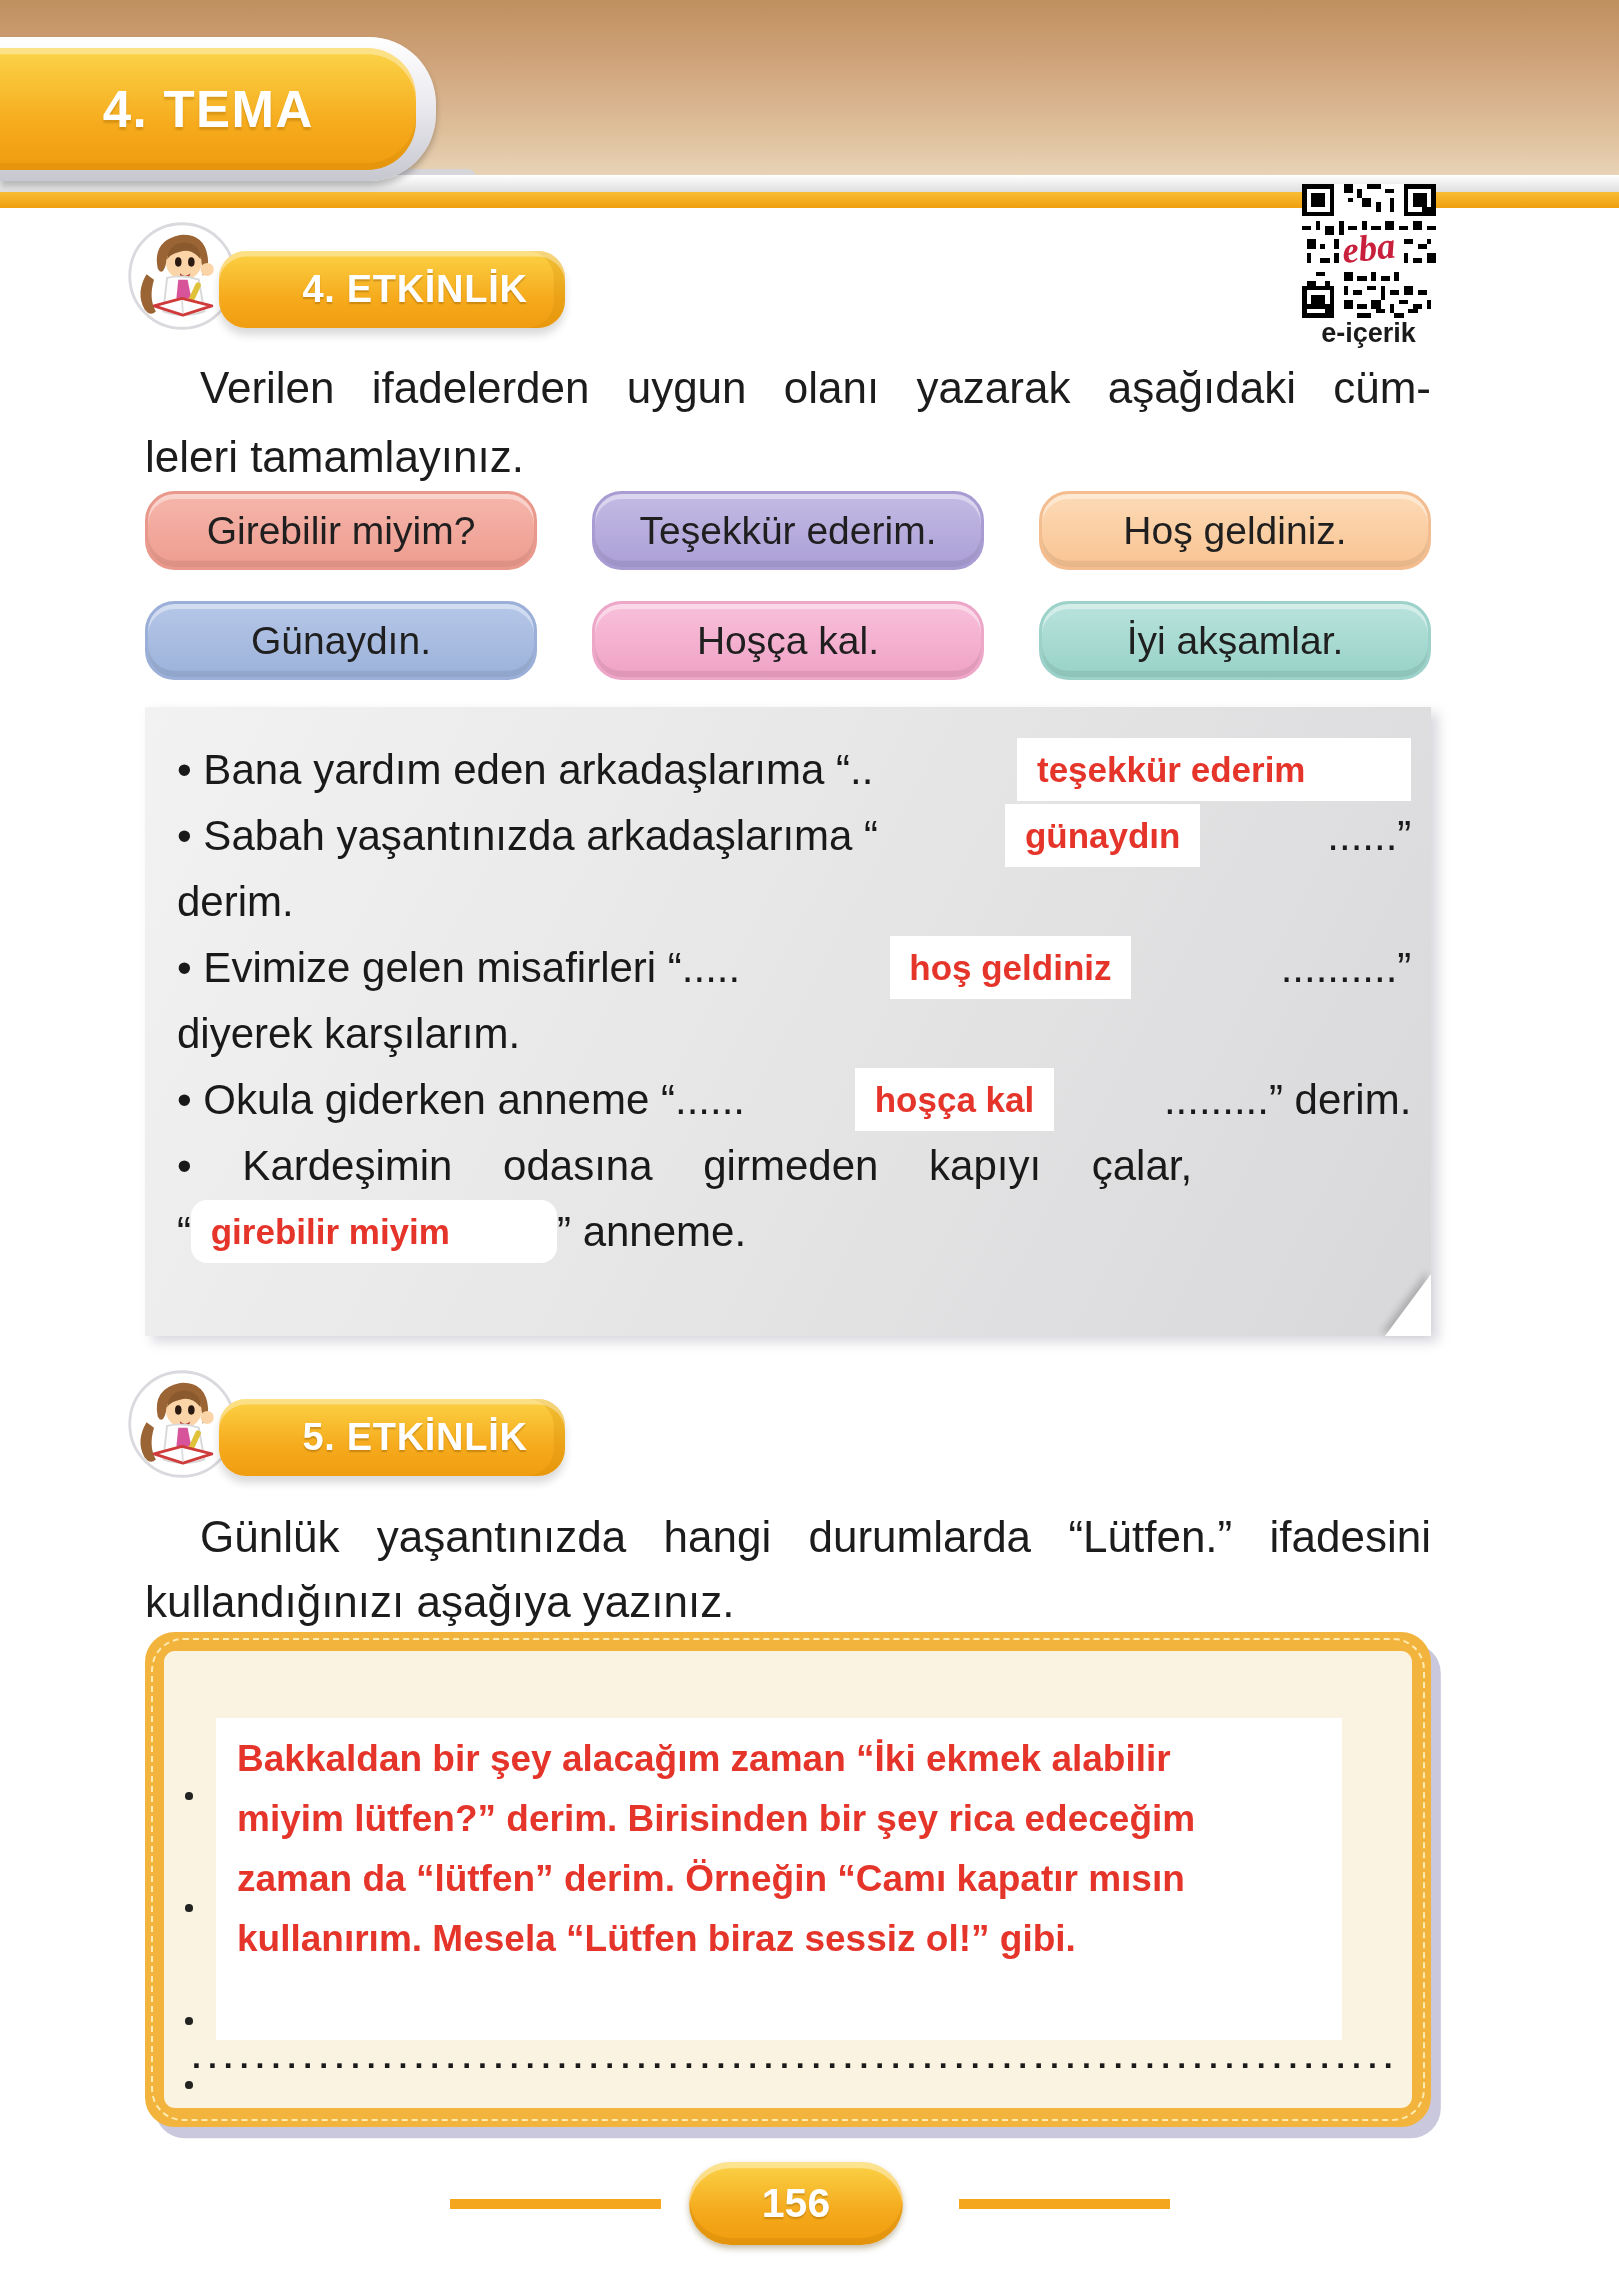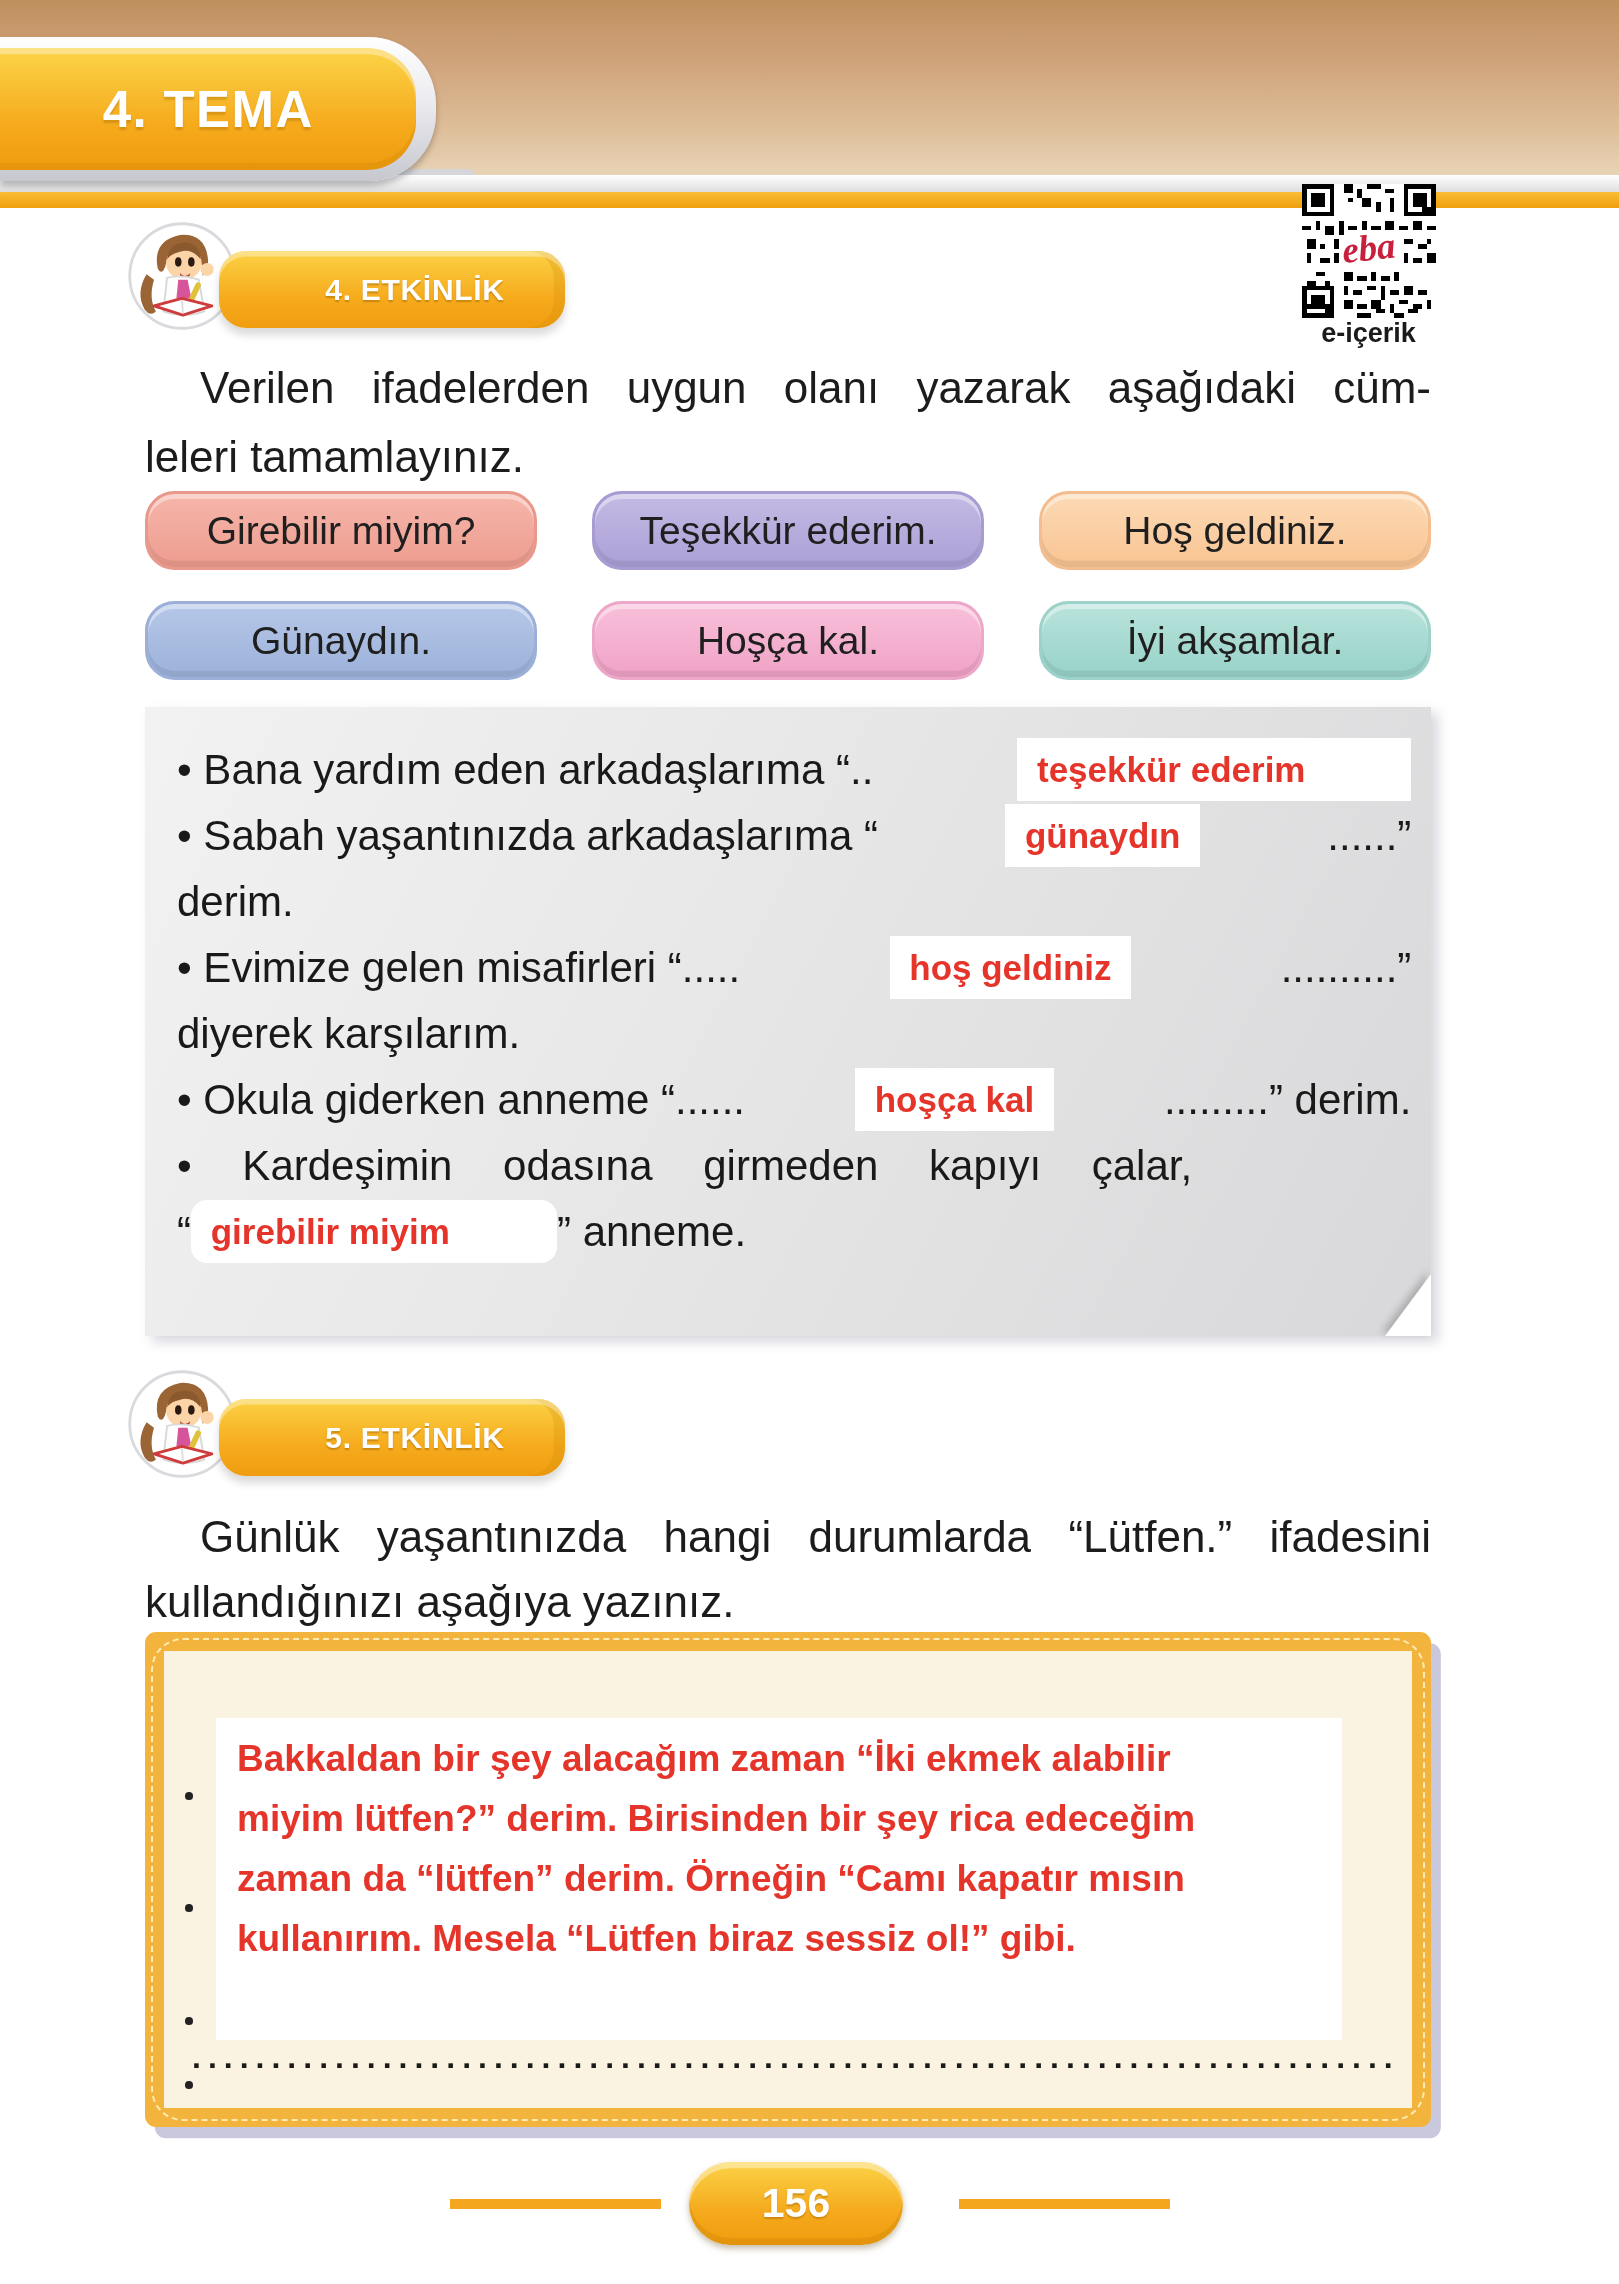--- a/index.html
+++ b/index.html
@@ -31,21 +31,21 @@
   .qr{position:absolute;left:1302px;top:184px;width:134px;height:134px;}
   .qr-caption{position:absolute;left:1292px;top:318px;width:153px;text-align:center;
     font-size:27px;font-weight:bold;color:#1a1a1a;}
 
   
   .activity{position:absolute;left:126px;width:464px;height:121px;}
   .act-plate{position:absolute;left:93px;top:34px;width:346px;height:77px;border-radius:27px;
     background:linear-gradient(180deg,#fcd246 0%,#f6ab1d 60%,#f09d10 100%);
     box-shadow:inset 0 5.6px 0 rgba(255,255,255,.35), inset -11.2px 0 0 rgba(200,130,0,.22), 0 7px 8.4px rgba(0,0,0,.15);
     display:flex;align-items:center;justify-content:center;box-sizing:border-box;padding-left:46px;
-    color:#fff;font-size:30px;font-weight:bold;letter-spacing:0.7px;
+    color:#fff;font-size:38px;font-weight:bold;letter-spacing:0.7px;
     text-shadow:0 2.1px 1.4px rgba(150,95,0,.45);}
   .act-girl{position:absolute;left:0;top:0;width:112px;height:118px;}
 
   
   .para{position:absolute;left:145px;width:1286px;font-size:44px;color:#1c1c1c;}
   .para .pline{line-height:69px;white-space:pre;}
   .para .jl{text-align:justify;text-align-last:justify;white-space:normal;}
   .para .ind{text-indent:55px;}
 
   
@@ -74,21 +74,21 @@
   .gline .gtext{white-space:pre;}
   .spread{justify-content:space-between;}
   .wordsp .gtext{word-spacing:39px;}
   .ans{background:#ffffff;color:#e5352b;font-weight:bold;font-size:35px;
     min-height:63px;display:flex;align-items:center;padding:0 19.7px;box-sizing:border-box;}
   .ans-wide{min-width:394px;}
   .ans-l9{min-width:366px;border-radius:16px;}
 
   
   .notebox{position:absolute;left:145px;top:1632px;width:1286px;height:495px;box-sizing:border-box;
-    background:#faf3e2;border:19.7px solid #f2b43c;border-radius:11px;
+    background:#faf3e2;border:19.7px solid #f2b43c;border-radius:30px;
     box-shadow:9.8px 11.2px 0 #c9c8dd;}
   .notebox::before{content:"";position:absolute;inset:-13.4px;border:2.1px dashed #ffeab0;
     border-radius:32px;pointer-events:none;}
   .note-white{position:absolute;left:52px;top:67px;width:1126px;height:322px;
     background:#ffffff;box-sizing:border-box;padding:11.2px 21px;}
   .red-line{font-size:37px;font-weight:bold;color:#e5352b;line-height:60px;white-space:pre;}
   .ldot{position:absolute;left:21px;width:7.7px;height:7.7px;border-radius:50%;background:#222;}
   .note-dots{position:absolute;left:28px;right:21px;bottom:32px;overflow:hidden;
     font-size:32px;font-weight:bold;letter-spacing:7px;color:#1a1a1a;white-space:nowrap;}
 

